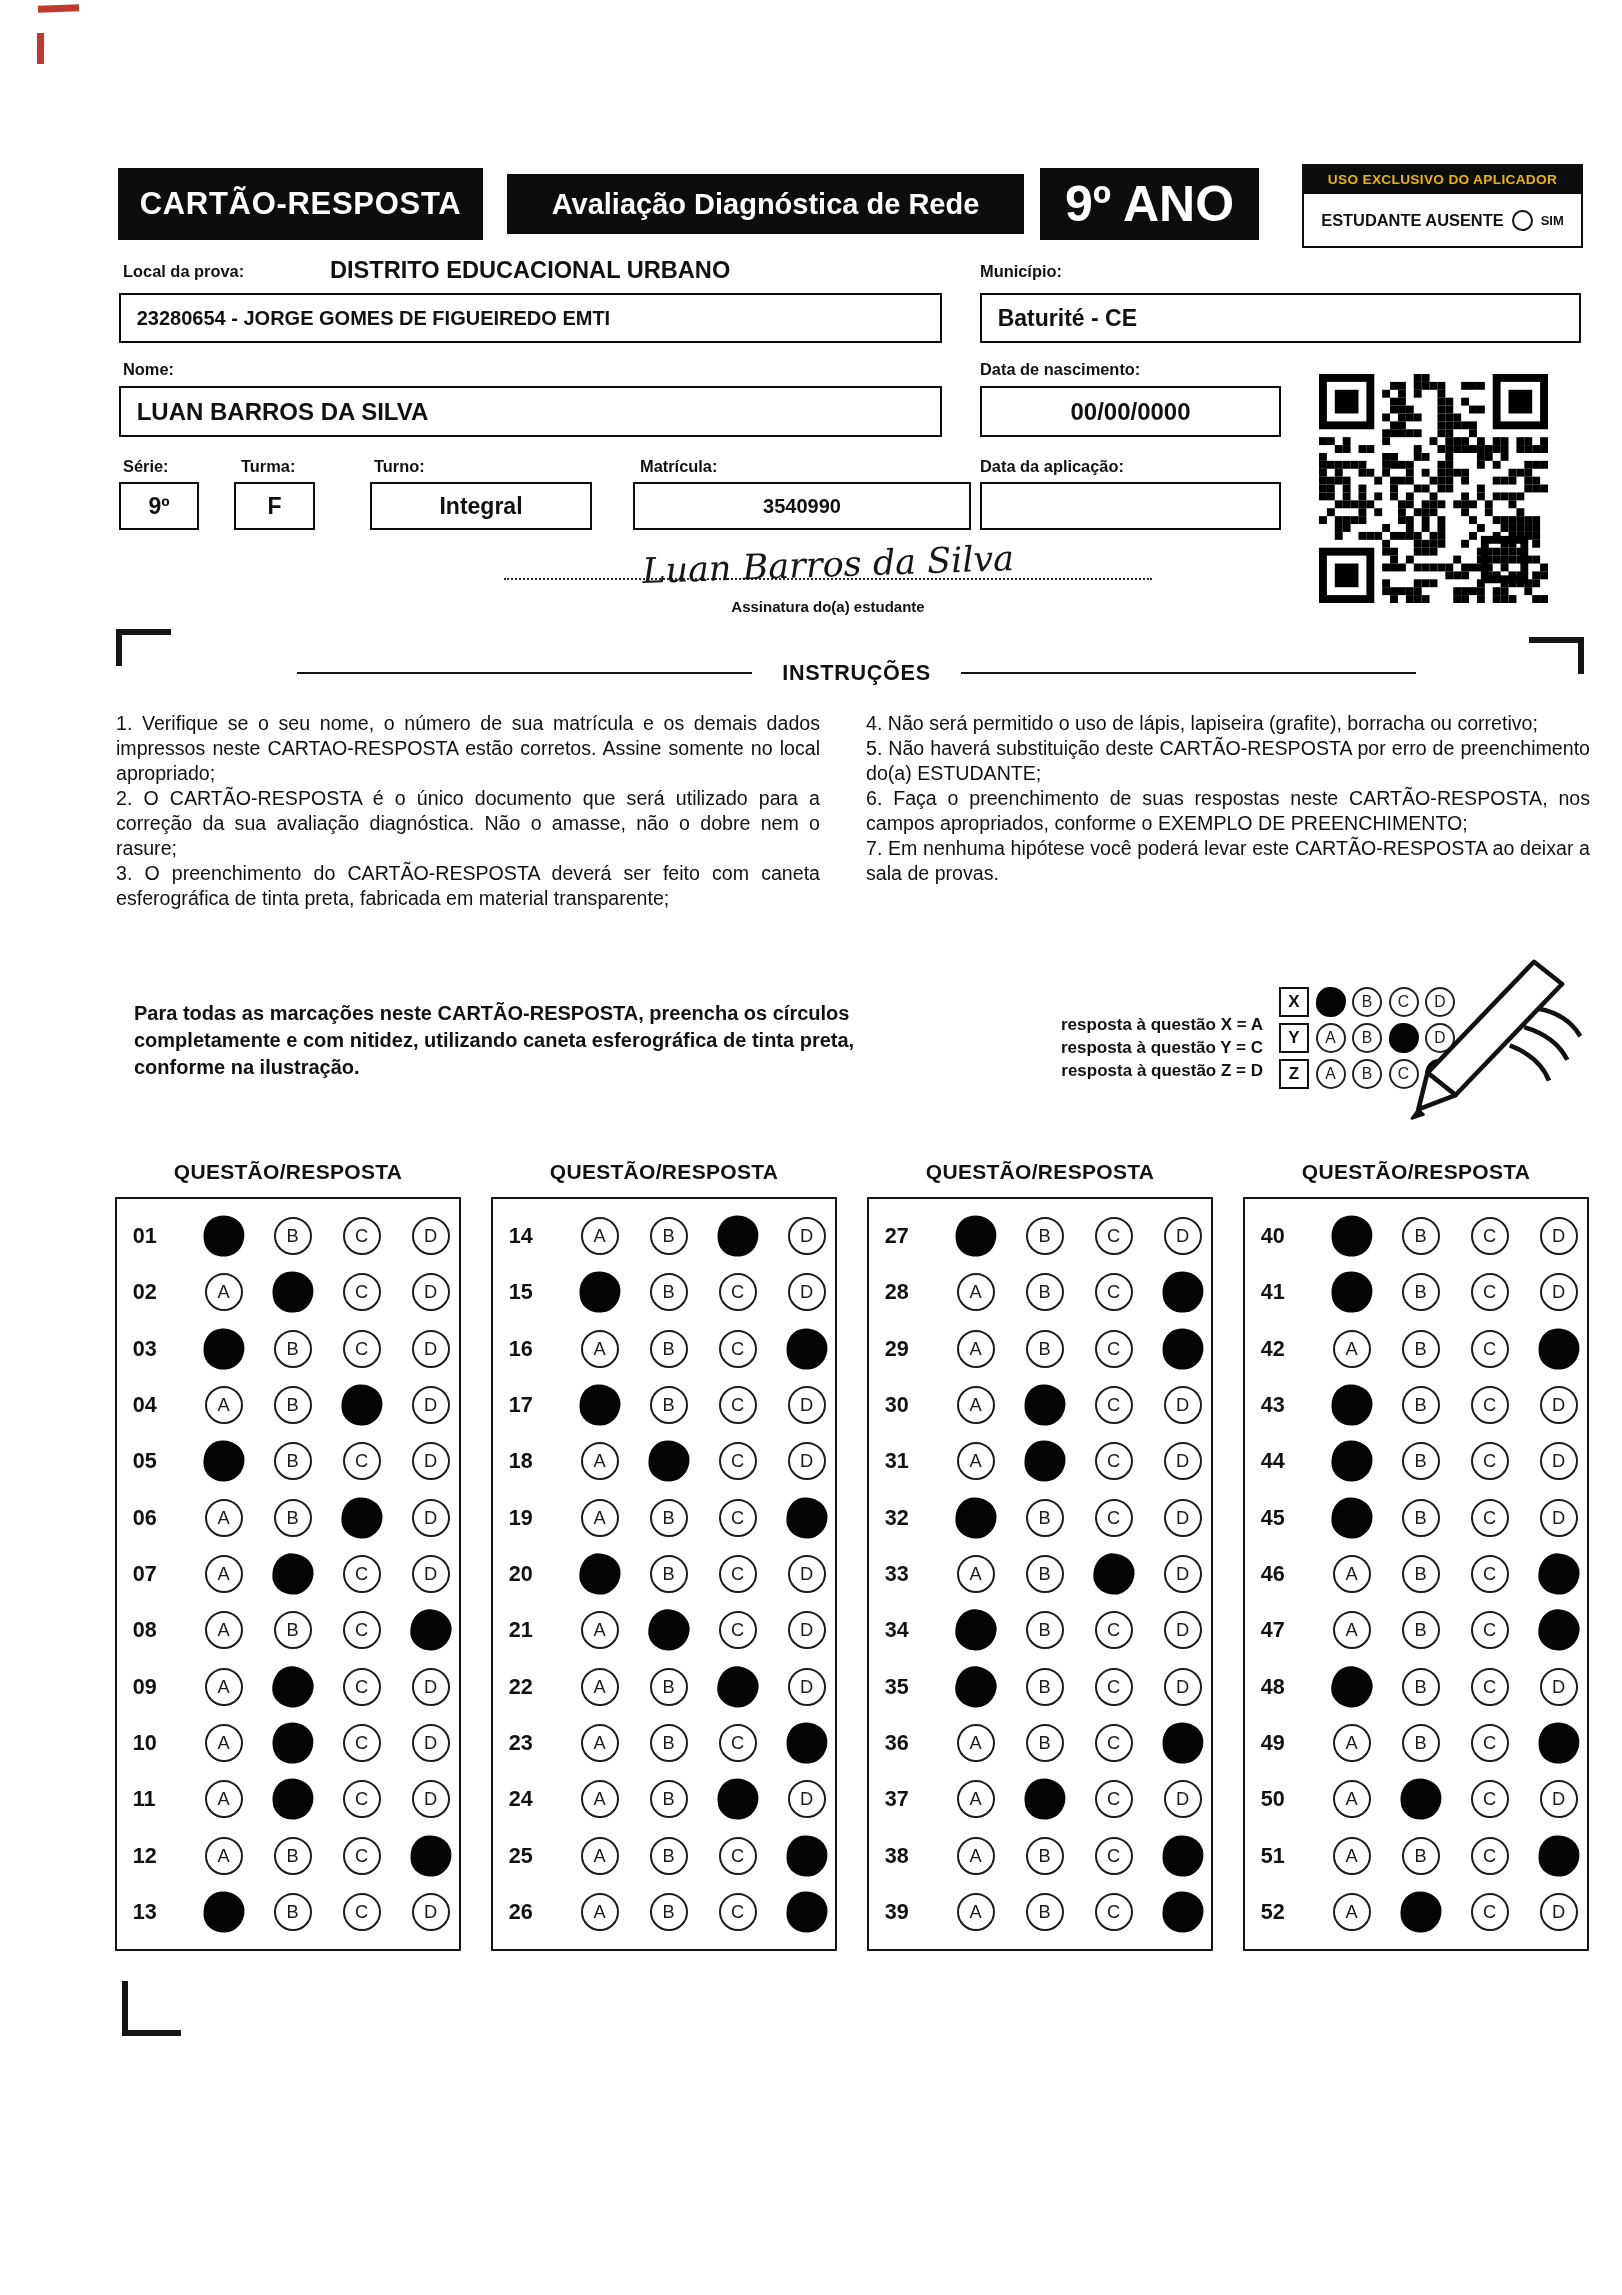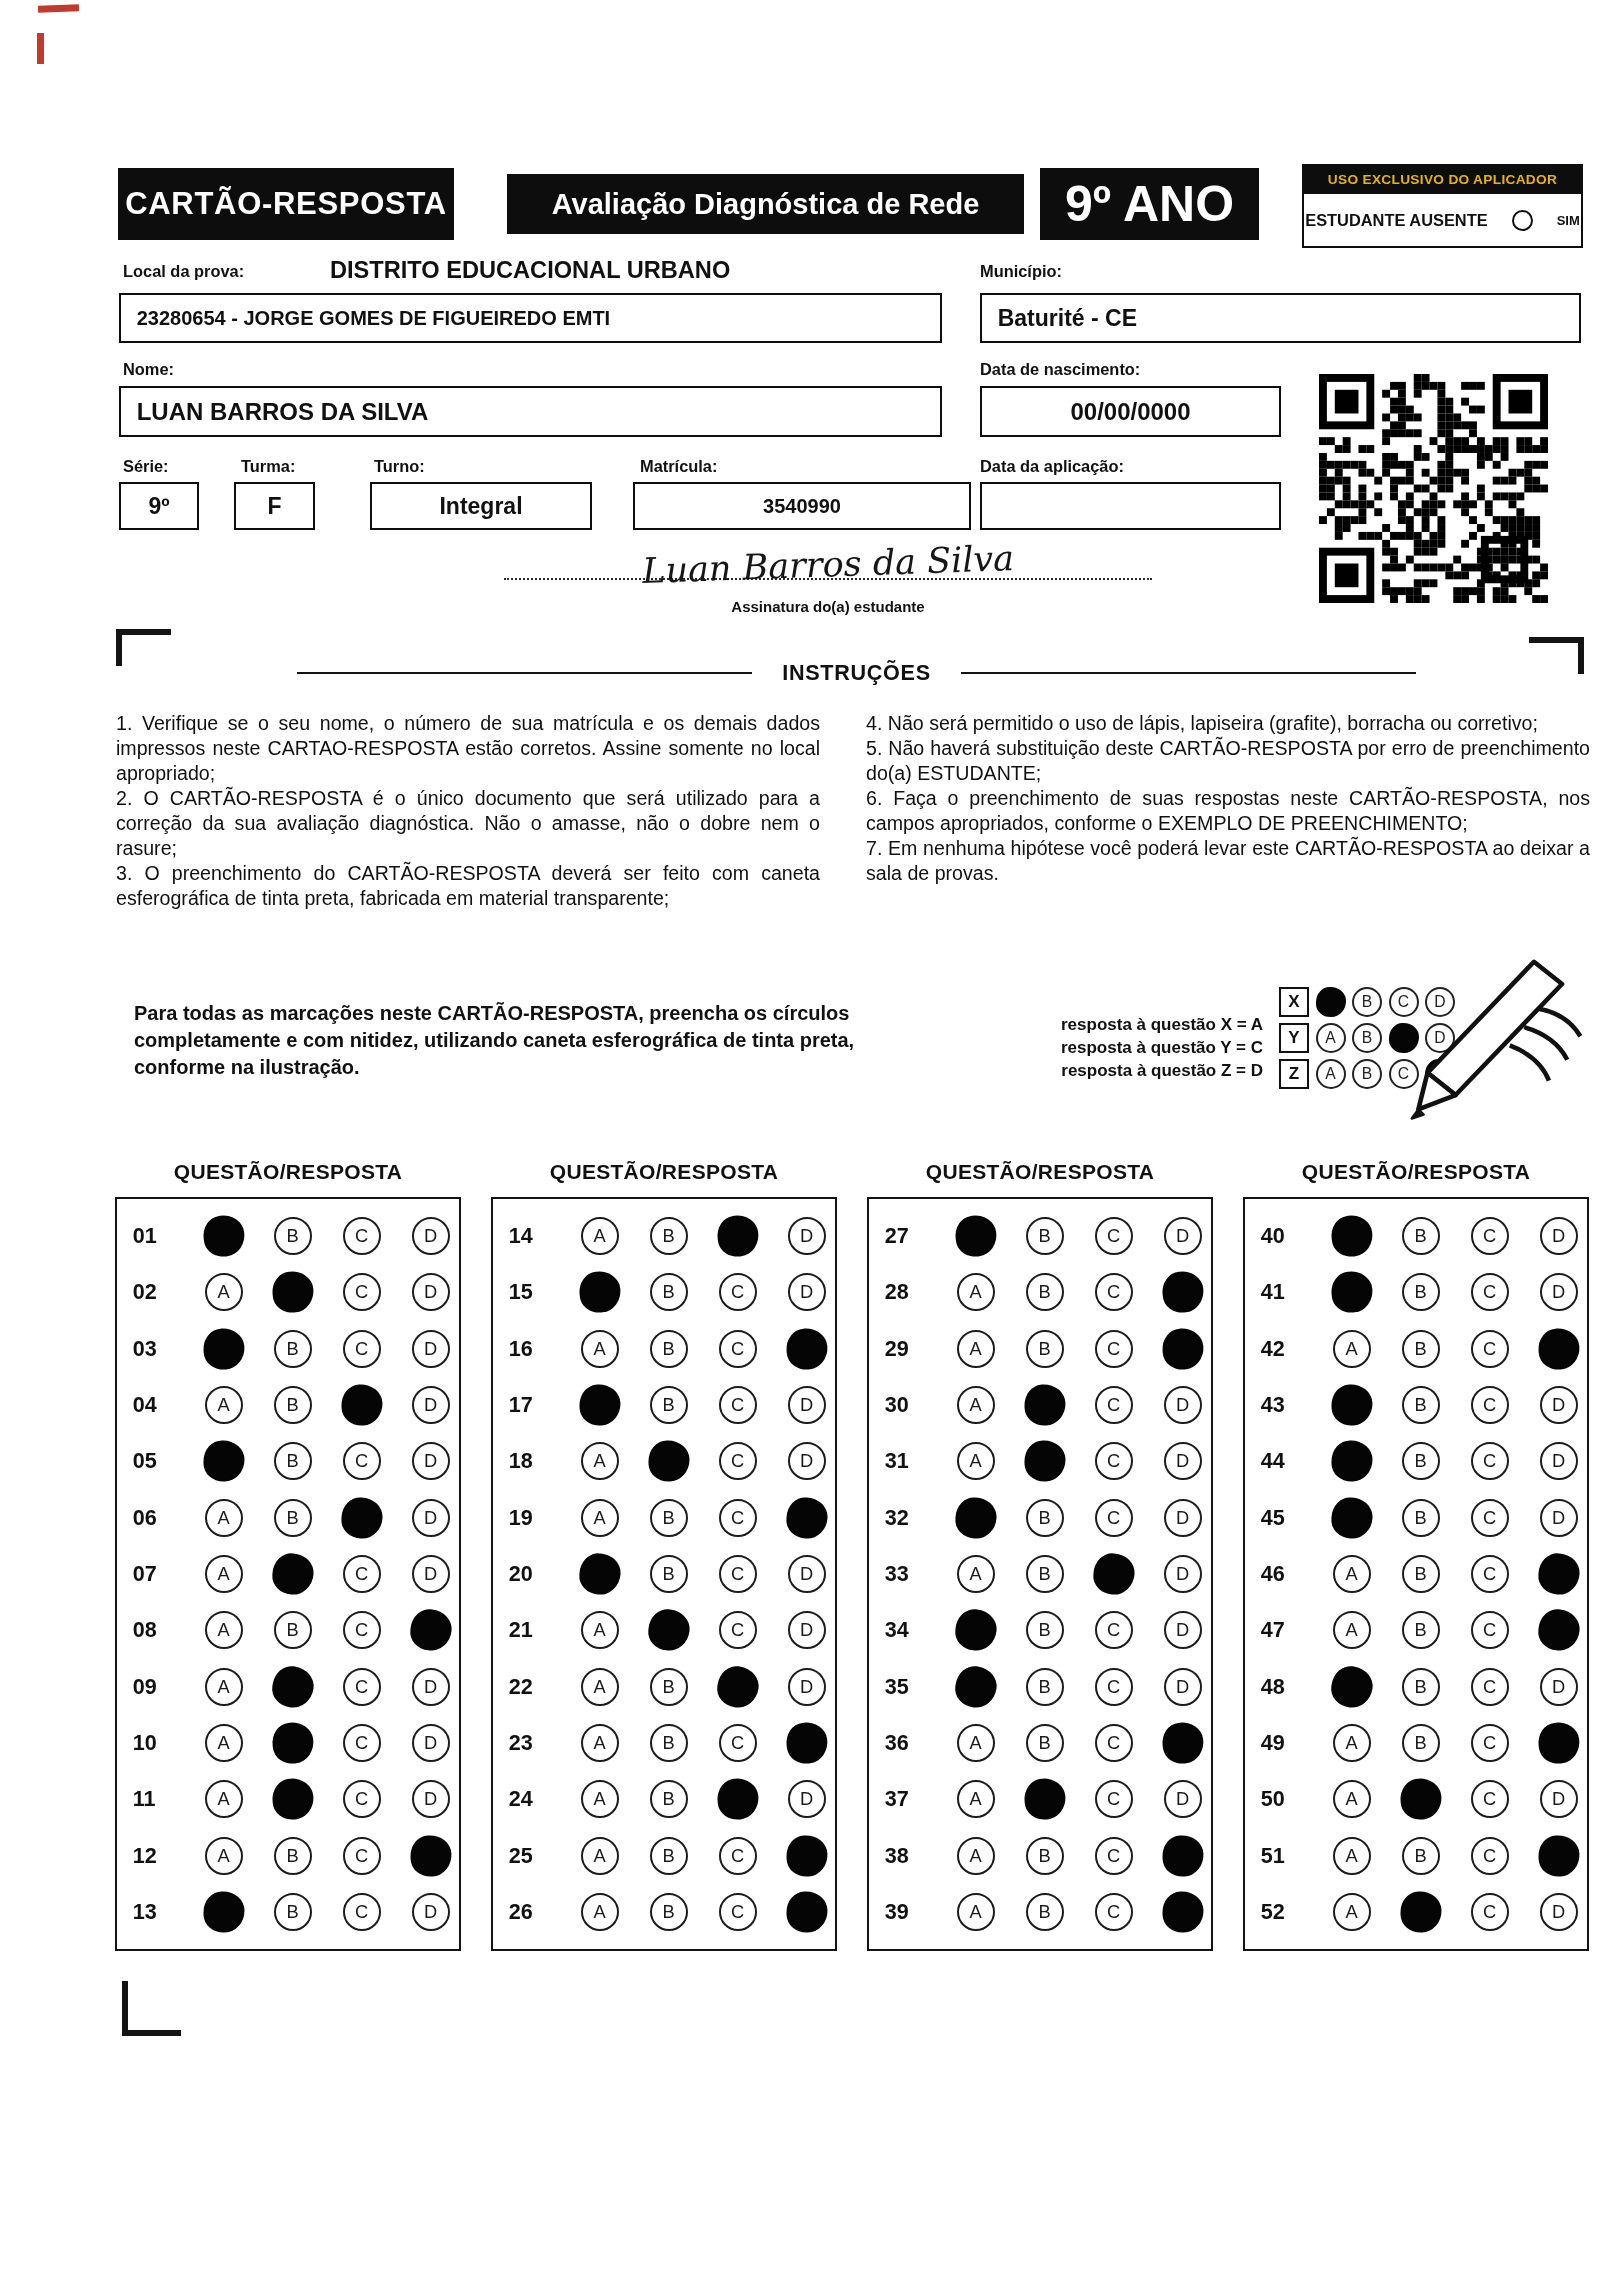--- a/index.html
+++ b/index.html
@@ -6,27 +6,27 @@
   body{margin:0;background:#cfcfcf}
   .page{position:relative;width:1623px;height:2295px;background:#ffffff;
         font-family:"Liberation Sans",sans-serif;color:#111;overflow:hidden}
 
   
   .artifact{position:absolute;background:#c23a2e}
 
   
   .blackbox{position:absolute;background:#0d0d0d;color:#fff;display:flex;
             align-items:center;justify-content:center;font-weight:bold}
-  .box-card{left:118px;top:168px;width:336px;height:72px;font-size:31px;letter-spacing:0.7px}
+  .box-card{left:118px;top:168px;width:365px;height:72px;font-size:31px;letter-spacing:0.7px}
   .box-exam{left:507px;top:174px;width:517px;height:60px;font-size:29px}
   .box-grade{left:1040px;top:168px;width:219px;height:72px;font-size:50px}
   .applicator{position:absolute;left:1302px;top:164px;width:281px;height:84px;border:2.6px solid #0d0d0d;background:#fff}
   .app-head{height:27.5px;background:#0d0d0d;color:#eab308;display:flex;align-items:center;justify-content:center;
             font-size:13.7px;font-weight:bold;letter-spacing:0.3px}
-  .app-body{height:54px;display:flex;align-items:center;justify-content:center;gap:24px}
+  .app-body{height:54px;display:flex;align-items:center;justify-content:center;gap:8px}
   .app-label{font-size:16.4px;font-weight:bold}
   .app-circle{width:21px;height:21px;border:2px solid #111;border-radius:50%;display:inline-block;background:#fff}
   .app-sim{font-size:13px;font-weight:bold}
 
   
   .flabel{position:absolute;font-size:16.4px;font-weight:bold}
   .fvalue{position:absolute;font-weight:bold}
   .fbox{position:absolute;border:2.6px solid #0d0d0d;background:#fff;display:flex;align-items:center;
         font-weight:bold;font-size:22px;padding-left:15.7px}
   .fbox.centered{justify-content:center;padding-left:0}

